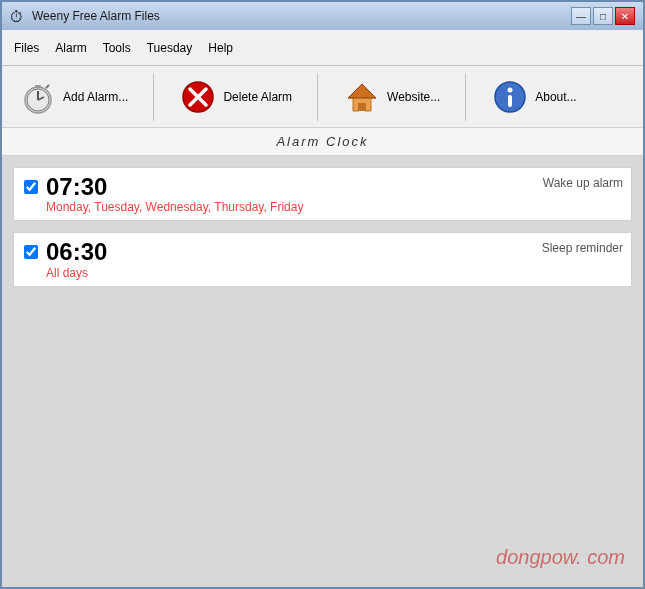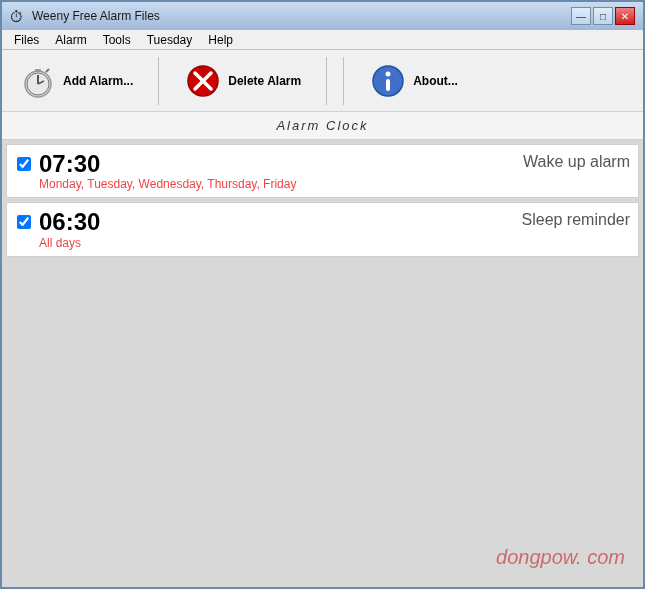--- a/index.html
+++ b/index.html
@@ -68,21 +68,21 @@
     .title-btn.close {
       background: linear-gradient(to bottom, #f08080, #cc2020);
       color: white;
       border-color: #a00000;
     }
 
     
     .menu-bar {
       background: #f0f0f0;
       border-bottom: 1px solid #c0c0c0;
-      height: 20px;
+      height: 36px;
       display: flex;
       align-items: center;
       padding: 0 4px;
     }
 
     .menu-item {
       padding: 2px 8px;
       font-size: 12px;
       color: #000;
       cursor: pointer;
@@ -90,21 +90,20 @@
 
     
     .toolbar {
       background: #f0f0f0;
       border-bottom: 1px solid #d0d0d0;
       height: 62px;
       display: flex;
       align-items: center;
       padding: 4px 8px;
       gap: 16px;
-      font-weight: bold;
     }
 
     .toolbar-btn {
       display: flex;
       align-items: center;
       gap: 6px;
       cursor: pointer;
       padding: 4px 8px;
       border: 1px solid transparent;
       background: transparent;
@@ -138,21 +137,21 @@
       flex: 1;
       background: #d8d8d8;
       padding: 0;
       overflow-y: auto;
     }
 
     
     .alarm-item {
       background: white;
       border: 1px solid #d0d0d0;
-      margin: 4px;
+      margin: 11px;
       padding: 6px 10px;
       display: flex;
       align-items: flex-start;
       gap: 8px;
       position: relative;
     }
 
     .alarm-checkbox {
       margin-top: 6px;
       width: 14px;
@@ -169,21 +168,21 @@
 
     .alarm-days {
       font-size: 12px;
       color: #ef4444;
     }
 
     .alarm-label {
       position: absolute;
       right: 8px;
       top: 8px;
-      font-size: 16px;
+      font-size: 12px;
       color: #555;
     }
 
     .alarm-content {
       flex: 1;
     }
 
     
     .watermark {
       position: absolute;
@@ -248,20 +247,28 @@
         <svg width="38" height="38" viewBox="0 0 38 38">
           <circle cx="19" cy="19" r="15" fill="#cc0000" stroke="#990000" stroke-width="1.5"></circle>
           <line x1="11" y1="11" x2="27" y2="27" stroke="white" stroke-width="3.5" stroke-linecap="round"></line>
           <line x1="27" y1="11" x2="11" y2="27" stroke="white" stroke-width="3.5" stroke-linecap="round"></line>
         </svg>
         <span class="toolbar-btn-label">Delete Alarm</span>
       </div>
 
       <div class="toolbar-divider"></div>
 
+      <div class="toolbar-btn">
+        <svg width="38" height="38" viewBox="0 0 38 38">
+          <polygon points="19,6 33,20 28,20 28,33 22,33 22,26 16,26 16,33 10,33 10,20 5,20" fill="#e8a050" stroke="#c07020" stroke-width="1"></polygon>
+          <rect x="15" y="25" width="8" height="8" fill="#c07020"></rect>
+          <polygon points="19,6 33,20 5,20" fill="#cc7020" stroke="#904010" stroke-width="1"></polygon>
+        </svg>
+        <span class="toolbar-btn-label">Website...</span>
+      </div>
 
       <div class="toolbar-divider"></div>
 
       <div class="toolbar-btn">
         <svg width="38" height="38" viewBox="0 0 38 38">
           <circle cx="19" cy="19" r="15" fill="#4070c8" stroke="#2050a0" stroke-width="1.5"></circle>
           <circle cx="19" cy="12" r="2.5" fill="white"></circle>
           <rect x="17" y="17" width="4" height="12" rx="2" fill="white"></rect>
         </svg>
         <span class="toolbar-btn-label">About...</span>

